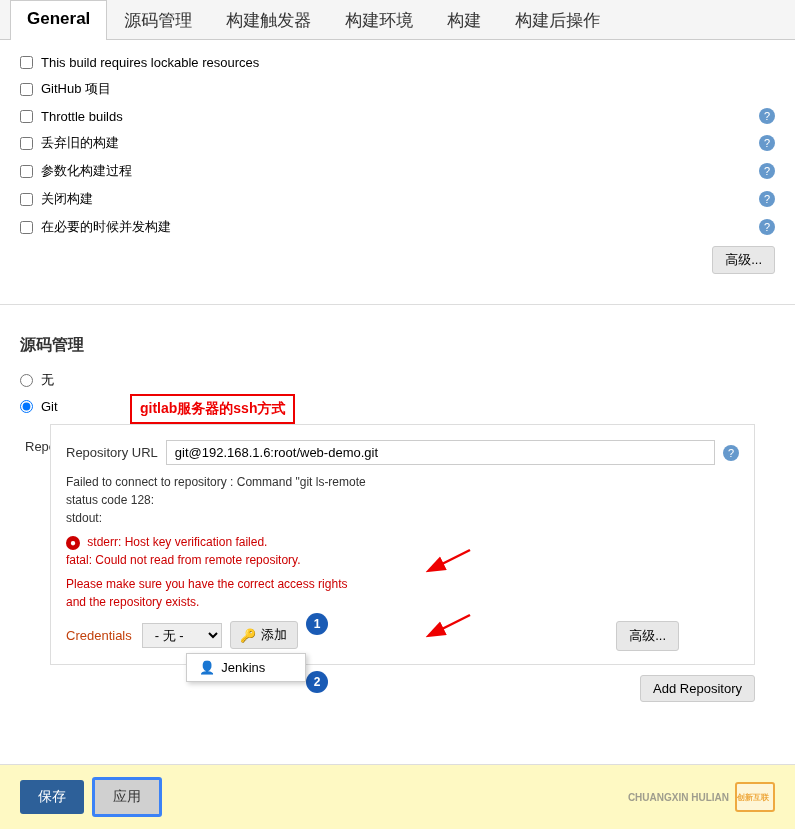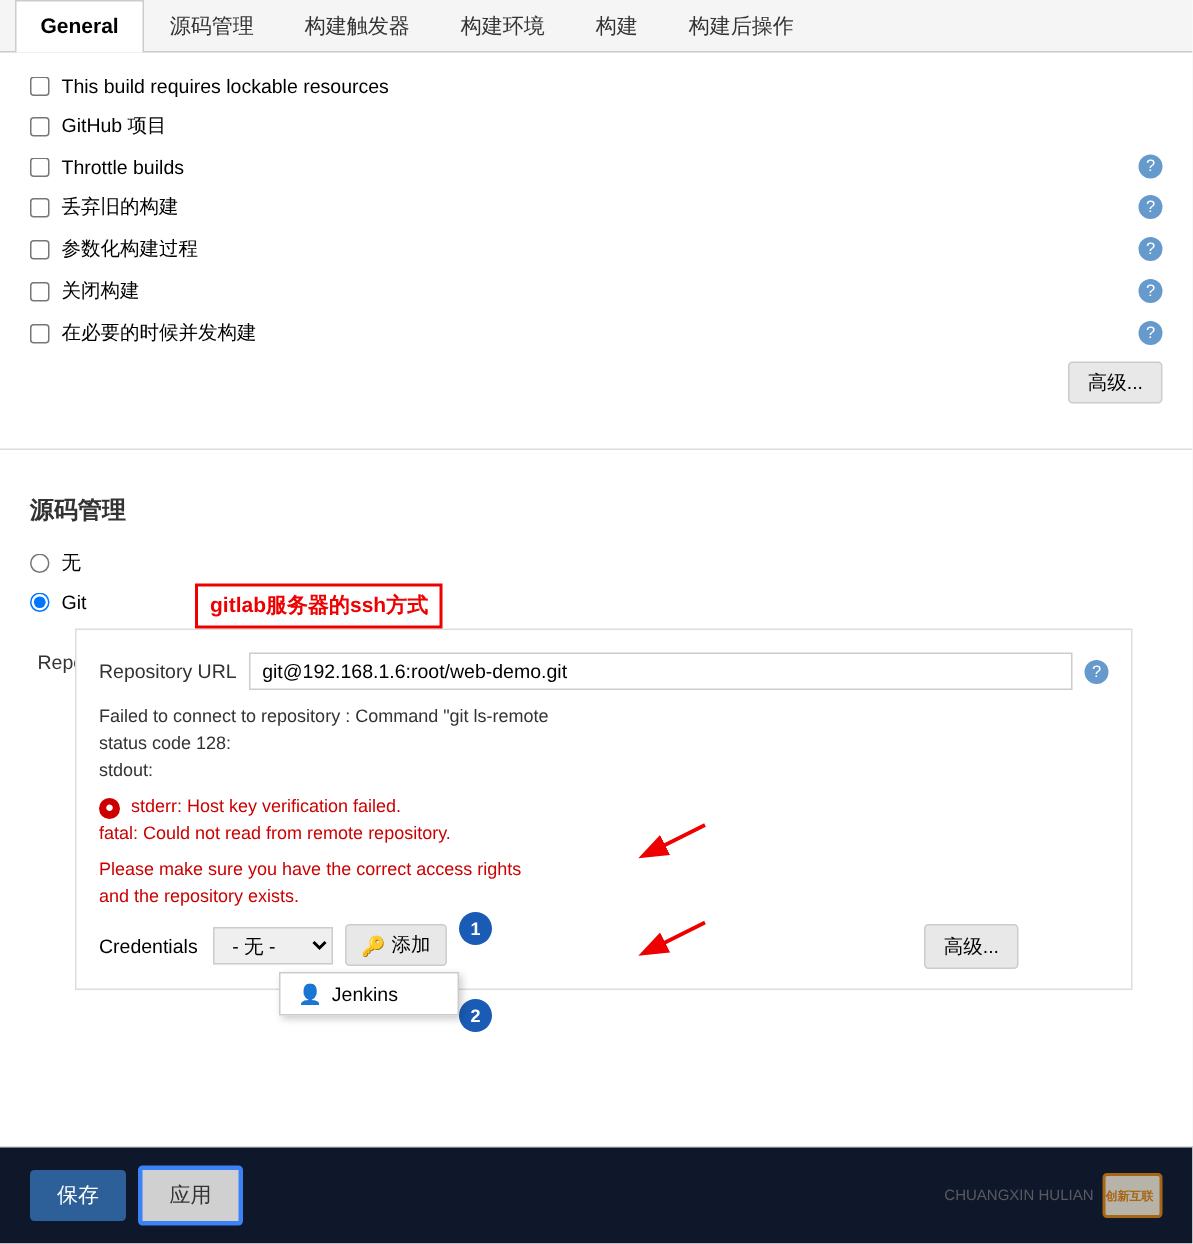--- a/index.html
+++ b/index.html
@@ -25,21 +25,21 @@
       border-bottom: 1px solid #ccc;
       background: #f5f5f5;
       padding: 0 10px;
     }
     .tab {
       padding: 8px 16px;
       cursor: pointer;
       border: 1px solid transparent;
       border-bottom: none;
       margin-bottom: -1px;
-      font-size: 14px;
+      font-size: 17px;
       color: #333;
       background: transparent;
     }
     .tab.active {
       background: #fff;
       border-color: #ccc;
       border-bottom-color: #fff;
       color: #000;
       font-weight: bold;
     }
@@ -157,21 +157,21 @@
 
     
     .cred-row {
       display: flex;
       align-items: center;
       margin-top: 10px;
       position: relative;
     }
     .cred-label {
       font-size: 13px;
-      color: #000000;
+      color: #c2410c;
       margin-right: 10px;
       white-space: nowrap;
     }
     .cred-select {
       padding: 3px 8px;
       border: 1px solid #ccc;
       font-size: 13px;
       min-width: 80px;
     }
     .btn-add {
@@ -221,21 +221,21 @@
       font-weight: bold;
       z-index: 20;
     }
 
     
     .bottom-bar {
       position: absolute;
       bottom: 0;
       left: 0;
       right: 0;
-      background: #0f172a;
+      background: #fef9c3;
       border-top: 1px solid #ddd;
       padding: 12px 20px;
       display: flex;
       align-items: center;
     }
     .btn-save {
       padding: 8px 18px;
       background: #2d6099;
       color: #fff;
       border: none;
@@ -412,30 +412,33 @@
             </div>
 
             <div class="arrow-badge" style="position: absolute; left: 240px; top: 50px; z-index: 25;">2</div>
 
             <button class="advanced-repo-btn" style="margin-left: auto; position: absolute; right: 60px; top: 0;">高级...</button>
           </div>
 
         </div>
       </div>
 
+      <div style="display: flex; justify-content: flex-end; margin-top: 10px;">
+        <button class="add-repo-btn">Add Repository</button>
+      </div>
     </div>
 
   </div>
 
   <div class="bottom-bar">
     <button class="btn-save">保存</button>
     <button class="btn-apply">应用</button>
 
     <div class="watermark" style="position: static; margin-left: auto; display: flex; align-items: center; gap: 6px;">
-      <div style="display: flex; flex-direction: column; align-items: flex-end;">
+      <div style="display: flex; flex-direction: column; align-items: flex-end; font-weight: bold;">
         <span style="font-size: 10px; color: #777;">CHUANGXIN HULIAN</span>
       </div>
       <div style="width: 40px; height: 30px; border: 2px solid #e8880a; border-radius: 3px; display: flex; align-items: center; justify-content: flex-start; background: #fff5e0;">
         <span style="font-size: 8px; color: #e8880a; font-weight: bold;">创新互联</span>
       </div>
     </div>
   </div>
 
   <svg style="position: absolute; top: 540px; left: 410px; pointer-events: none; z-index: 40;" width="80" height="40">
     <defs>

